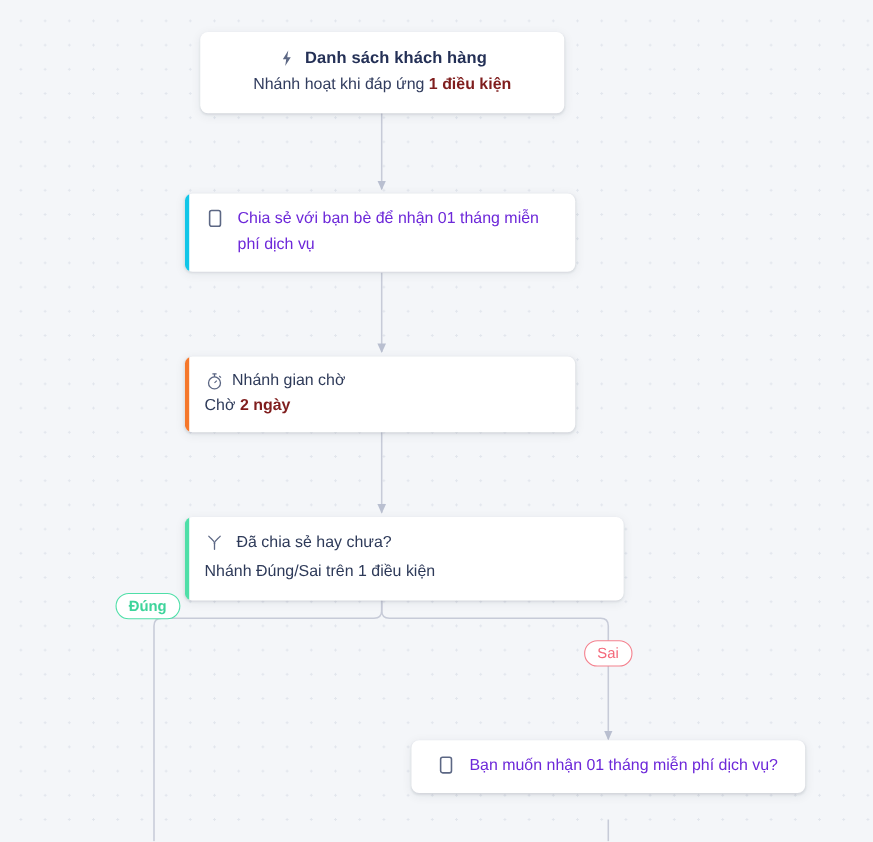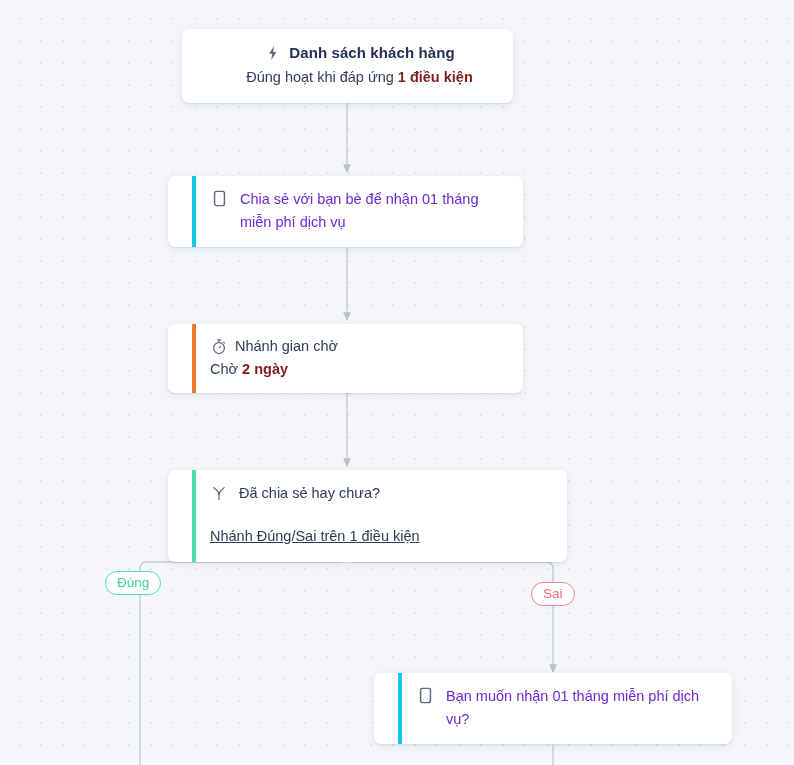--- a/index.html
+++ b/index.html
@@ -40,21 +40,20 @@
   
   .node {
     position: absolute;
     background: #ffffff;
     border-radius: 7px;
     box-sizing: border-box;
     box-shadow: 0 1px 2px rgba(27,36,56,.10), 0 2px 10px rgba(27,36,56,.07);
     overflow: hidden;
     display: flex;
     align-items: center;
-    padding-left: 24px;
   }
   .node .accent {
     flex: 0 0 auto;
     width: 4px;
     align-self: stretch;
   }
   .node .body {
     flex: 1 1 auto;
     padding: 12px 16px 13px 14px;
     box-sizing: border-box;
@@ -182,21 +181,21 @@
     <div class="body">
       <div class="title-row">
         <span class="icon">
           <svg width="16" height="16" viewBox="0 0 24 24" fill="currentColor">
             <path d="M13.6 1.5 L6.2 13.2 h4.6 l-1.4 9.3 7.6 -12.1 h-4.8 z"></path>
           </svg>
         </span>
         <span class="title-text">Danh sách khách hàng</span>
       </div>
       <div class="sub-text">
-        <span>Đúng hoạt khi đáp ứng </span><b>1 điều kiện</b>
+        <span>Nhánh hoạt khi đáp ứng </span><b>1 điều kiện</b>
       </div>
     </div>
   </div>
 
   <div class="node step" style="left:168px; top:176px; width:355px;">
     <div class="accent" style="background:#11c6e8;"></div>
     <div class="body">
       <div class="msg-layout">
         <span class="icon">
           <svg width="15" height="17" viewBox="0 0 16 20" fill="none" stroke="currentColor" stroke-width="1.7">
@@ -235,39 +234,39 @@
       <div class="title-row" style="gap:11px;">
         <span class="icon">
           <svg width="16" height="16" viewBox="0 0 20 20" fill="none" stroke="currentColor" stroke-width="1.5" stroke-linecap="round">
             <path d="M10 18 L10 11.5"></path>
             <path d="M10 11.5 C 10 7.5 6.5 6.5 3.6 3.2"></path>
             <path d="M10 11.5 C 10 7.5 13.5 6.5 16.4 3.2"></path>
           </svg>
         </span>
         <span class="title-text">Đã chia sẻ hay chưa?</span>
       </div>
-      <div class="sub-text" style="margin-top:23px;text-decoration:underline;">Nhánh Đúng/Sai trên 1 điều kiện</div>
-    </div>
-  </div>
-
-  <div class="node step" style="left:374px; top:673px; width:358px;">
+      <div class="sub-text" style="margin-top:7px;">Nhánh Đúng/Sai trên 1 điều kiện</div>
+    </div>
+  </div>
+
+  <div class="node step" style="left:374px; top:673px; width:358px;flex-direction:column;">
     <div class="accent" style="background:#11c6e8;"></div>
     <div class="body">
       <div class="msg-layout">
         <span class="icon">
           <svg width="15" height="17" viewBox="0 0 16 20" fill="none" stroke="currentColor" stroke-width="1.7">
             <rect x="2.2" y="1.6" width="11.6" height="16.8" rx="2.2"></rect>
           </svg>
         </span>
         <span class="msg-text">Bạn muốn nhận 01 tháng miễn phí dịch vụ?</span>
       </div>
     </div>
   </div>
 
-  <div class="pill true-pill" style="left:105px; top:571px;">
+  <div class="pill true-pill" style="left:105px; top:539px;font-weight:bold;">
     <span>Đúng</span>
   </div>
 
   <div class="pill false-pill" style="left:531px; top:582px;">
     <span>Sai</span>
   </div>
 
 </div>
 
 </body></html>

